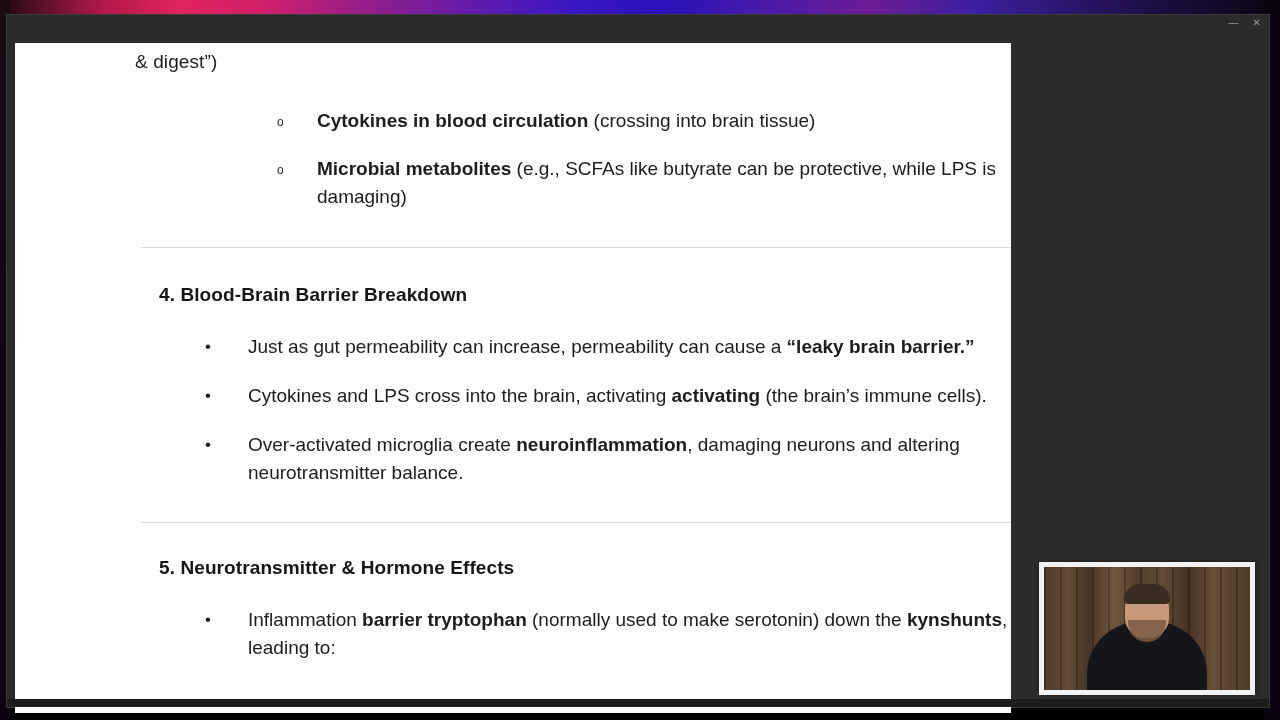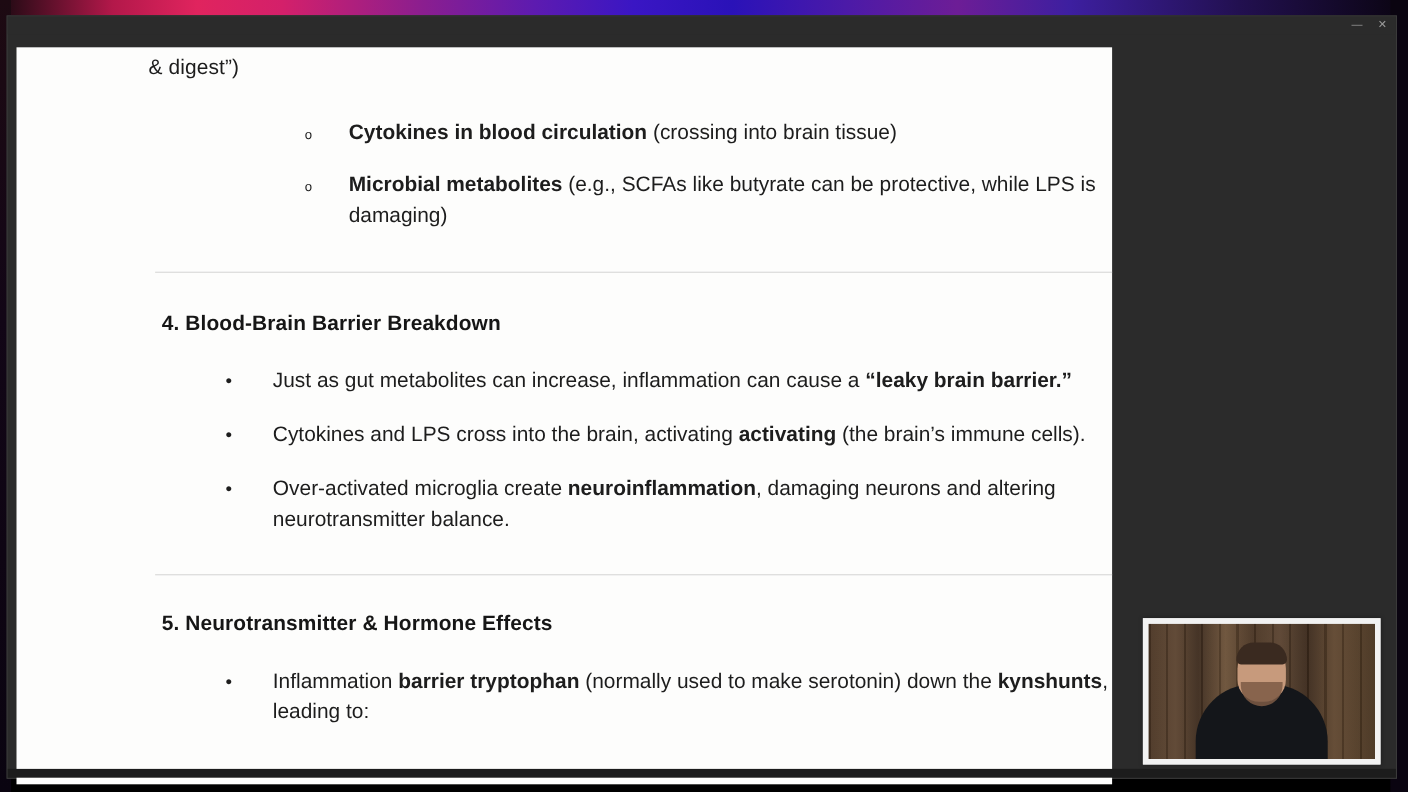--- a/index.html
+++ b/index.html
@@ -153,21 +153,21 @@
   .divider {
     position: absolute;
     left: 126px;
     width: 974px;
     height: 1px;
     background: #d8d8d6;
   }
 
   .heading {
     position: absolute;
-    left: 132px;
+    left: 144px;
     font-size: 19px;
     font-weight: bold;
     color: #161616;
     letter-spacing: .1px;
   }
 
   .bullet {
     position: absolute;
     left: 190px;
     width: 900px;
@@ -303,21 +303,21 @@
             <span class="marker">o</span>
             <span class="txt"><b>Microbial metabolites</b><span> (e.g., SCFAs like butyrate can be protective, while LPS is damaging)</span></span>
           </div>
 
           <div class="divider" style="top:204px;"></div>
 
           <div class="heading" style="top:241px;">4. Blood-Brain Barrier Breakdown</div>
 
           <div class="bullet" style="top:290px;">
             <span class="dot">•</span>
-            <span class="txt"><span>Just as gut metabolites can increase, inflammation can cause a </span><b>“leaky brain barrier.”</b></span>
+            <span class="txt"><span>Just as gut permeability can increase, permeability can cause a </span><b>“leaky brain barrier.”</b></span>
           </div>
 
           <div class="bullet" style="top:339px;">
             <span class="dot">•</span>
             <span class="txt"><span>Cytokines and LPS cross into the brain, activating </span><b>activating</b><span> (the brain’s immune cells).</span></span>
           </div>
 
           <div class="bullet" style="top:388px; width:890px;">
             <span class="dot">•</span>
             <span class="txt"><span>Over-activated </span><span class="ul">microglia create</span><span> </span><b>neuroinflammation</b><span>, damaging neurons and altering neurotransmitter balance.</span></span>

